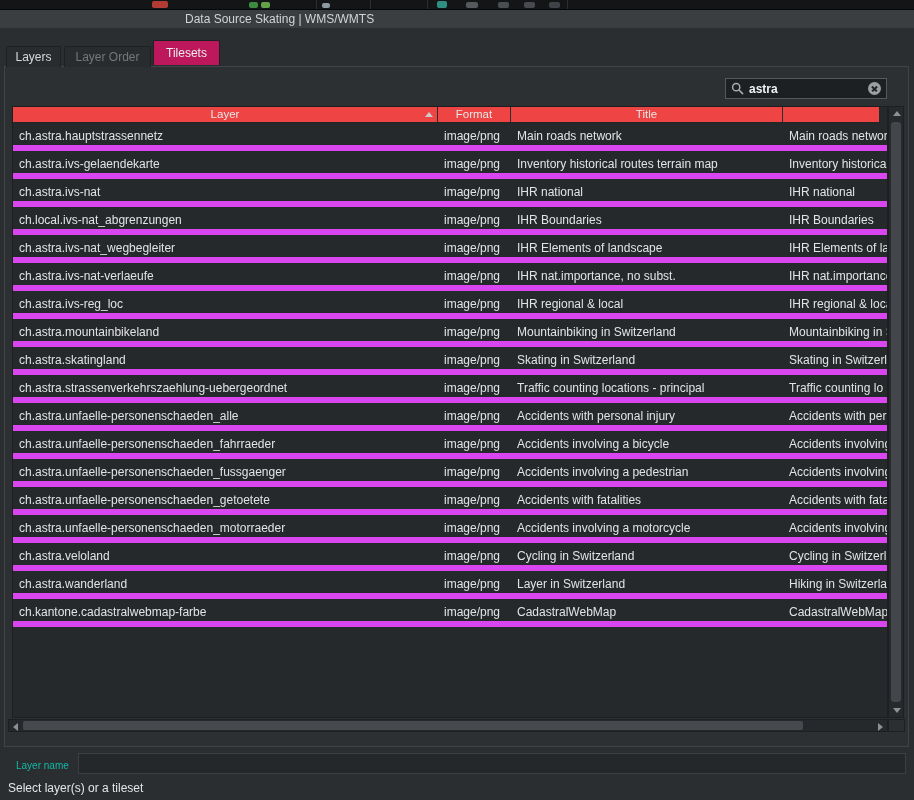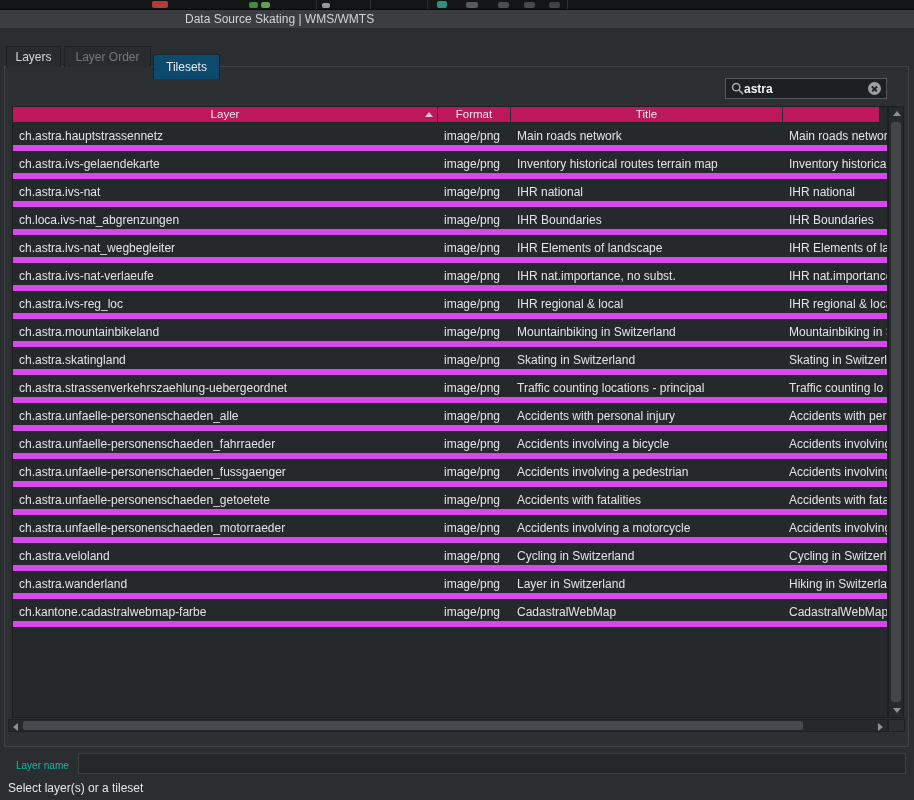--- a/index.html
+++ b/index.html
@@ -12,41 +12,41 @@
   .frag{position:absolute;bottom:1px;border-radius:2px}
   .vsep{position:absolute;bottom:0;top:0;width:1px;background:#2c2f31}
 
   
   .titlebar{position:absolute;left:0;top:10px;width:914px;height:18px;background:#3a3e41}
   .titlebar .title{position:absolute;left:185px;top:0;line-height:18px;font-size:12px;color:#d2d3d4;white-space:nowrap}
 
   
   .tab{position:absolute;top:46px;height:21px;background:#292c2f;border:1px solid #1e2124;border-bottom:none;
        border-radius:2px 2px 0 0;font-size:12px;text-align:center;line-height:20px;color:#d6d7d8;z-index:2;cursor:default}
-  .tab.active{top:54px;height:25px;background:#0c4a6e;line-height:24px;z-index:4;color:#eceded}
+  .tab.active{top:40px;height:25px;background:#be185d;line-height:24px;z-index:4;color:#eceded}
   .tab.disabled{color:#74787b}
 
   
   .frame{position:absolute;left:4px;top:66px;width:905px;height:681px;border:1px solid #404447;background:#2d3033;z-index:1}
 
   
   .search-box{position:absolute;left:725px;top:78px;width:162px;height:21px;background:#1d2023;border:1px solid #56595c;
-              display:flex;align-items:center;padding:0 5px;z-index:5}
+              display:flex;align-items:center;gap:5px;padding:0 5px;z-index:5}
   .search-box input{flex:1;min-width:0;background:transparent;border:none;outline:none;color:#f2f3f3;
               font-family:"Liberation Sans",sans-serif;font-size:12px;font-weight:bold}
   .mag-icon{width:13px;height:13px;flex:0 0 auto}
   .clear-btn{width:13px;height:13px;flex:0 0 auto;border-radius:50%;background:#9b9fa2;position:relative;cursor:pointer}
   .clear-btn::before,.clear-btn::after{content:"";position:absolute;left:3px;right:3px;top:5.7px;height:1.6px;background:#202326}
   .clear-btn::before{transform:rotate(45deg)}
   .clear-btn::after{transform:rotate(-45deg)}
 
   
   .tviewport{position:absolute;left:12px;top:106px;width:876px;height:612px;background:#26292c;border:1px solid #1c1e20;
              overflow:hidden;z-index:3}
-  .thead{position:absolute;left:0;top:0;right:8px;height:16px;display:flex;background:#be185d;border-bottom:1px solid #232527}
+  .thead{position:absolute;left:0;top:0;right:8px;height:16px;display:flex;background:#ef4444;border-bottom:1px solid #232527}
   .th{font-size:11.5px;color:#e6e7e8;text-align:center;line-height:15px;border-right:1px solid #2b2e31;position:relative;
       white-space:nowrap;overflow:hidden}
   .w-layer{width:425px}.w-format{width:73px}.w-title{width:272px}.w-abstract{flex:1;border-right:none}
   .sort-arrow{position:absolute;right:4px;top:5px;width:0;height:0;border-left:4px solid transparent;
               border-right:4px solid transparent;border-bottom:5px solid #c9cbcd}
   .tbody{position:absolute;left:0;top:16px;right:0;bottom:0}
   .trow{display:flex;height:28px;border-bottom:6px solid #d946ef;background:#26292c}
   .cell{font-size:12px;line-height:27px;padding:0 6px;white-space:nowrap;overflow:hidden;color:#e2e3e4}
   .c-layer{width:425px}.c-format{width:73px}.c-title{width:272px}.c-abstract{flex:1}
 
@@ -132,21 +132,21 @@
           <div class="cell c-title">Inventory historical routes terrain map</div>
           <div class="cell c-abstract">Inventory historica</div>
         </div>
         <div class="trow">
           <div class="cell c-layer">ch.astra.ivs-nat</div>
           <div class="cell c-format">image/png</div>
           <div class="cell c-title">IHR national</div>
           <div class="cell c-abstract">IHR national</div>
         </div>
         <div class="trow">
-          <div class="cell c-layer">ch.loca.ivs-nat_abgrenzungen</div>
+          <div class="cell c-layer">ch.local.ivs-nat_abgrenzungen</div>
           <div class="cell c-format">image/png</div>
           <div class="cell c-title">IHR Boundaries</div>
           <div class="cell c-abstract">IHR Boundaries</div>
         </div>
         <div class="trow">
           <div class="cell c-layer">ch.astra.ivs-nat_wegbegleiter</div>
           <div class="cell c-format">image/png</div>
           <div class="cell c-title">IHR Elements of landscape</div>
           <div class="cell c-abstract">IHR Elements of la</div>
         </div>

